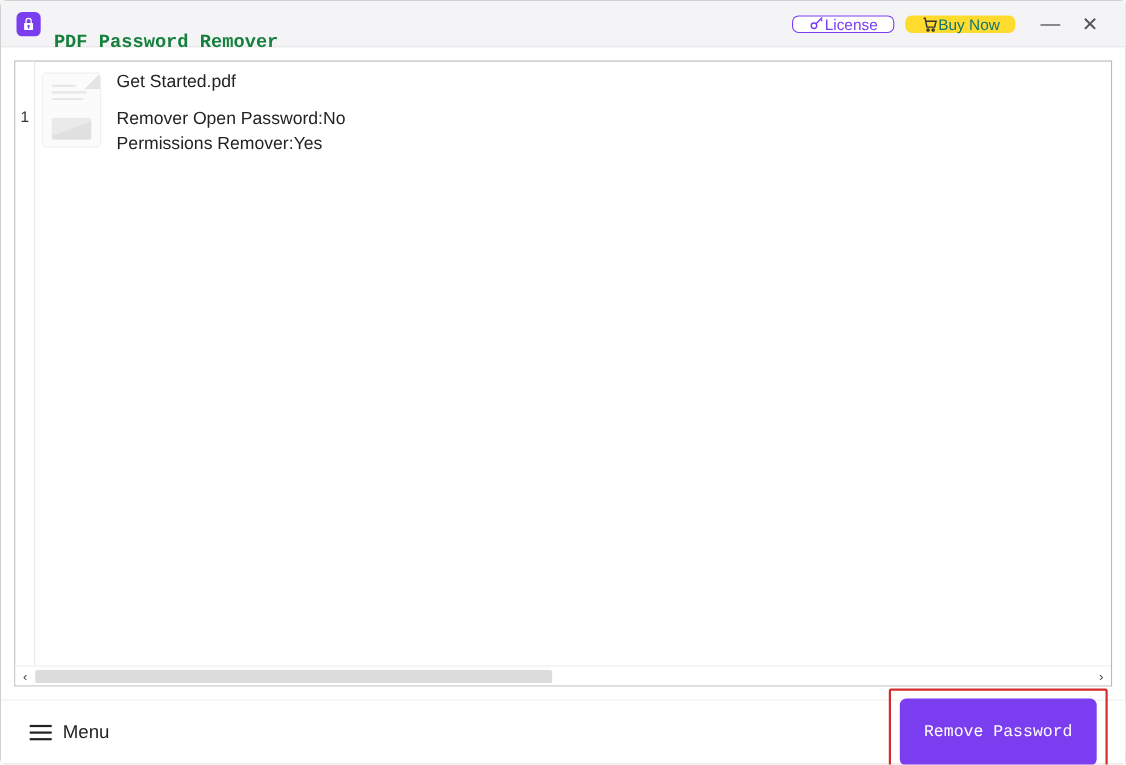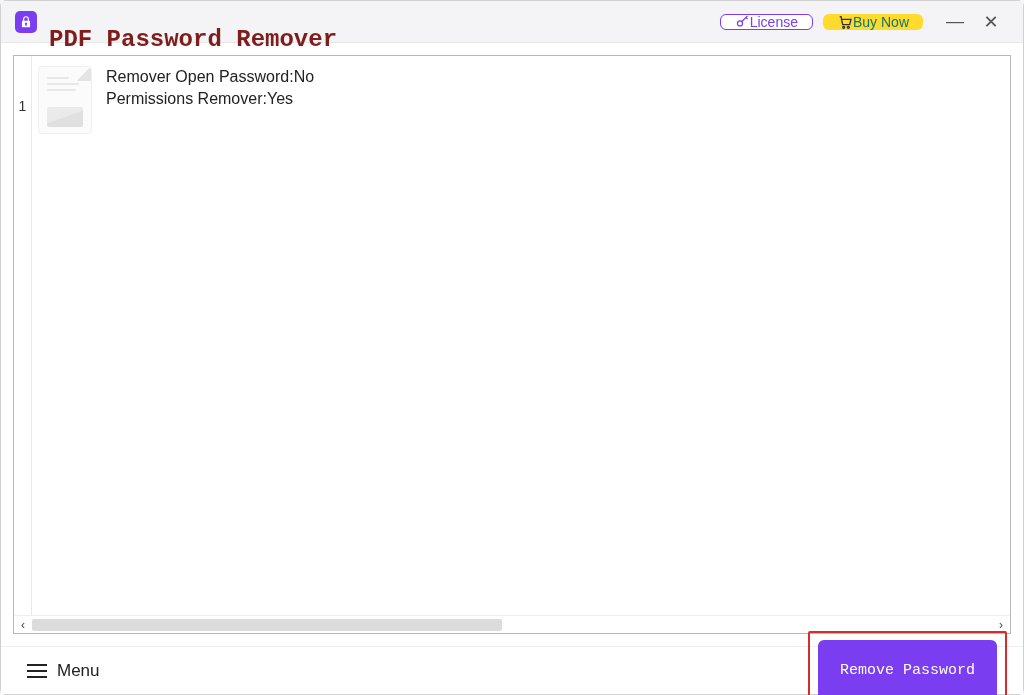--- a/index.html
+++ b/index.html
@@ -41,23 +41,23 @@
       justify-content: center;
       margin-right: 12px;
     }
     .app-icon svg {
       width: 14px;
       height: 14px;
       fill: #fff;
     }
     .app-title {
       font-family: 'Courier New', monospace;
-      font-size: 24px;
+      font-size: 17px;
       font-weight: bold;
-      color: #7f1d1d;
+      color: #15803d;
       flex: 0 0 auto;
       margin-top: 36px;
     }
     .titlebar-spacer {
       flex: 1;
     }
     .btn {
       display: flex;
       align-items: center;
       justify-content: center;
@@ -225,21 +225,21 @@
     .hscroll-thumb {
       position: absolute;
       left: 0;
       top: 1px;
       width: 49%;
       height: 12px;
       background: #dcdcdc;
       border-radius: 2px;
     }
     .bottombar {
-      height: 48px;
+      height: 58px;
       padding: 0 16px;
       display: flex;
       align-items: center;
       background: #fff;
       border-top: 1px solid #eee;
     }
     .menu-btn {
       display: flex;
       align-items: center;
       gap: 10px;
@@ -322,20 +322,21 @@
           <div class="file-row">
             <div class="file-thumbnail">
               <div class="thumb-lines">
                   <div></div>
                   <div></div>
                   <div></div>
                 </div>
               <div class="thumb-img"></div>
             </div>
             <div class="file-info">
+              <div class="file-name">Get Started.pdf</div>
               <div class="file-meta">
                 <div>
                   <span>Remover Open Password:</span><span>No</span>
                 </div>
                 <div>
                   <span>Permissions Remover:</span><span>Yes</span>
                 </div>
               </div>
             </div>
           </div>

